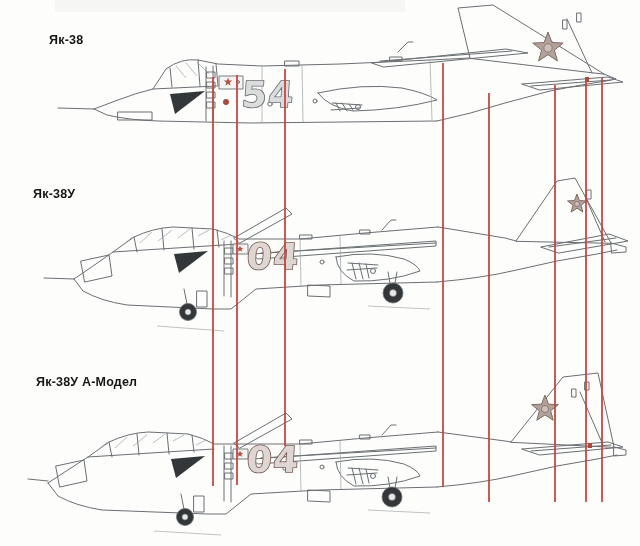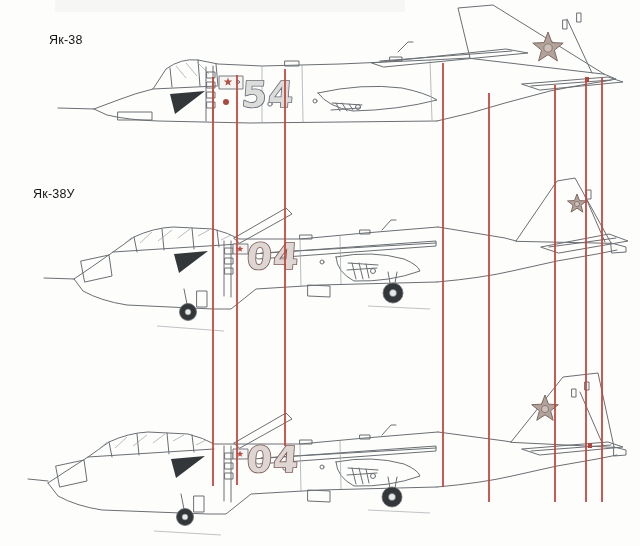--- a/index.html
+++ b/index.html
@@ -4,21 +4,21 @@
 <style>
   :root{
     --ink:#6a6f73; --ink2:#9aa0a3; --ink3:#bfc3c5; --ink-dark:#33373a;
     --refline:#c2443c; --accent:#a84a42;
     --b54f:#dcdcda; --b54s:#686f78; --b04f:#ddd6d2; --b04s:#7d5a54;
   }
   html,body{margin:0;padding:0;}
   body{background:#fcfcfb;font-family:"Liberation Sans",sans-serif;}
   #canvas{position:relative;width:640px;height:546px;background:#fdfdfc;overflow:hidden;}
   .top-band{position:absolute;left:55px;top:0;width:350px;height:12px;background:#f6f6f4;}
-  .variant-label{position:absolute;font-weight:400;font-size:12.5px;color:#161616;letter-spacing:.2px;z-index:4;}
+  .variant-label{position:absolute;font-weight:700;font-size:12.5px;color:#161616;letter-spacing:.2px;z-index:4;}
   #label-1{left:49px;top:33px;}
   #label-2{left:33px;top:187px;}
   #label-3{left:36px;top:375px;}
   svg#art{position:absolute;left:0;top:0;z-index:1;}
   .ink{stroke:var(--ink);fill:none;stroke-width:1;stroke-linecap:round;stroke-linejoin:round;}
   .ink2{stroke:var(--ink2);fill:none;stroke-width:.7;}
   .ink3{stroke:var(--ink3);fill:none;stroke-width:1;}
   .dk{fill:var(--ink-dark);stroke:none;}
   .wheel{fill:var(--ink-dark);stroke:var(--ink);stroke-width:.8;}
   .hub{fill:#e8e8e6;stroke:var(--ink);stroke-width:.6;}
@@ -31,20 +31,21 @@
   .ref-line{position:absolute;width:2px;background:var(--refline);opacity:.88;}
 </style>
 </head>
 <body>
 
 <div id="canvas">
   <div class="top-band"></div>
 
   <div id="label-1" class="variant-label">Як-38</div>
   <div id="label-2" class="variant-label">Як-38У</div>
+  <div id="label-3" class="variant-label">Як-38У А-Модел</div>
 
   <svg id="art" width="640" height="546" viewBox="0 0 640 546">
 
     <g>
       <path class="ink" d="M58,108 L94,109"></path>
       <path class="ink" d="M94,109 L118,100 Q136,93 153,89 L166,69 Q181,58 198,60 L218,64 L262,66 L340,64 L430,60 L470,58"></path>
       <path class="ink" d="M153,89 L217,86"></path>
       <path class="ink" d="M170,68 L172,87 M198,60 L200,86 M216,64 L218,86"></path>
       <path class="ink2" d="M176,66 L186,78 M186,63 L197,76 M197,62 L209,74"></path>
       <path class="ink" d="M94,109 L107,115 Q128,120 158,121 L250,123 L437,121"></path>

